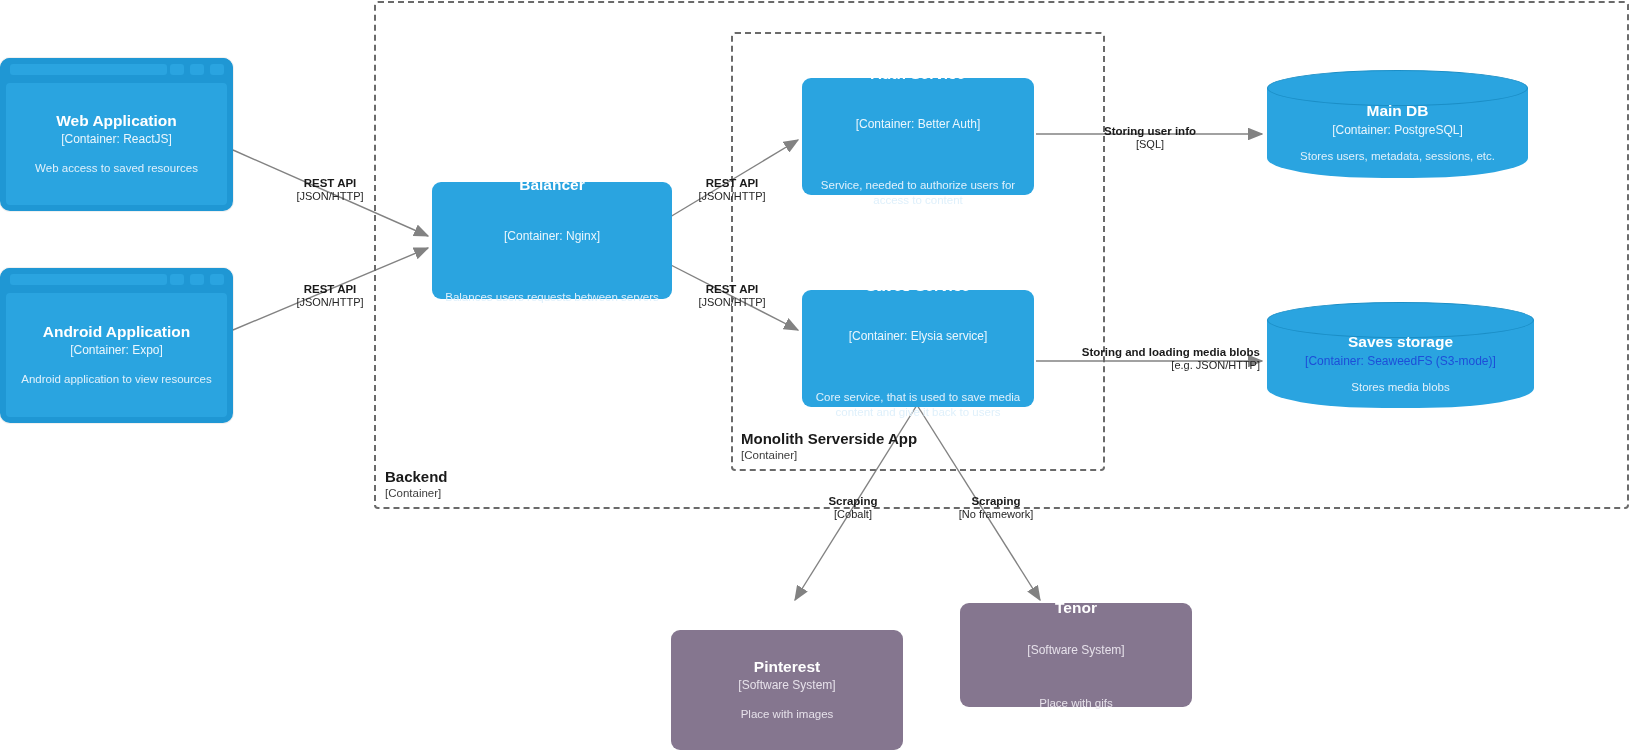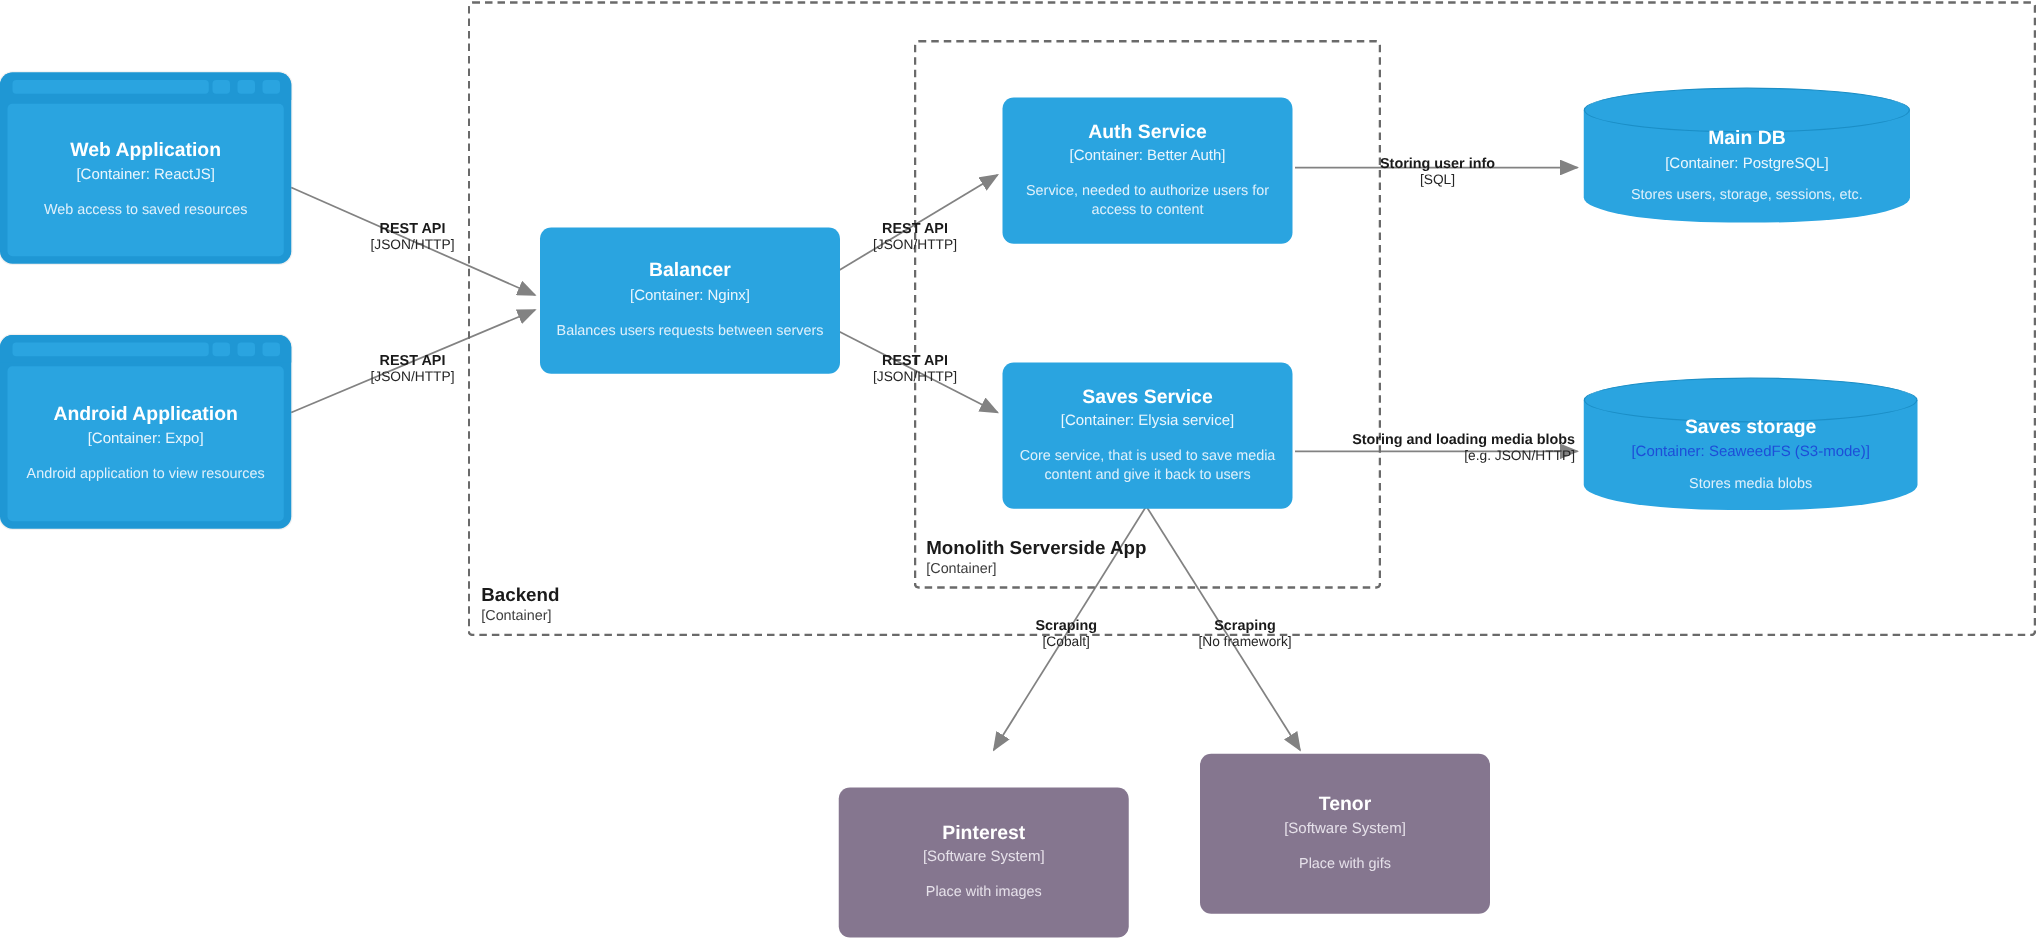--- a/index.html
+++ b/index.html
@@ -21,21 +21,21 @@
   
   .win{background:#1f97d4;border-radius:10px;box-shadow:0 0 0 1px rgba(0,0,0,.06);}
   .win .chrome{position:absolute;left:0;right:0;top:0;height:22px;border-radius:10px 10px 0 0;background:#1f97d4;}
   .win .bar{position:absolute;left:10px;top:6px;height:11px;width:calc(100% - 76px);
             background:#2aa4e0;border-radius:3px;}
   .win .dot{position:absolute;top:6px;height:11px;width:14px;background:#2aa4e0;border-radius:3px;}
   .win .inner{position:absolute;left:6px;right:6px;top:25px;bottom:6px;background:#2aa4e0;border-radius:4px;
               display:flex;flex-direction:column;align-items:center;justify-content:center;text-align:center;}
 
   
-  .box{background:#2aa4e0;border-radius:9px;}
+  .box{background:#2aa4e0;border-radius:9px;gap:32px;}
   .sys{background:#85768f;border-radius:9px;}
   .sys .tech,.sys .desc{color:#e6e1ea;}
 
   
   .cyl{position:absolute;}
   .cyl .body{position:absolute;left:0;right:0;top:18px;bottom:0;background:#2aa4e0;
              border-radius:0 0 116px 116px/0 0 20px 20px;}
   .cyl .top{position:absolute;left:0;top:0;width:100%;height:36px;background:#2aa4e0;
             border-radius:50%;border:1px solid #1b8ec6;box-sizing:border-box;}
   .cyl .text{position:absolute;left:0;right:0;top:0;bottom:0;display:flex;flex-direction:column;
@@ -122,41 +122,41 @@
     <div class="tech">[Container: Elysia service]</div>
     <div class="desc">Core service, that is used to save media content and give it back to users</div>
   </div>
 
   <div class="cyl" style="left:1267px;top:70px;width:233px;height:108px;padding-left:28px;">
     <div class="body"></div>
     <div class="top"></div>
     <div class="text">
       <div class="title" style="font-weight:bold;font-size:15.5px;">Main DB</div>
       <div class="tech" style="font-size:12px;margin-top:3px;color:#eaf6fd;">[Container: PostgreSQL]</div>
-      <div class="desc" style="font-size:11.5px;margin-top:13px;color:#dff0fb;">Stores users, storage, sessions, etc.</div>
+      <div class="desc" style="font-size:11.5px;margin-top:13px;color:#dff0fb;">Stores users, metadata, sessions, etc.</div>
     </div>
   </div>
 
   <div class="cyl" style="left:1267px;top:302px;width:233px;height:106px;padding-left:34px;">
     <div class="body"></div>
     <div class="top"></div>
     <div class="text">
       <div class="title" style="font-weight:bold;font-size:15.5px;">Saves storage</div>
       <div class="tech" style="font-size:12px;margin-top:3px;color:#1d4ed8;">[Container: SeaweedFS (S3-mode)]</div>
       <div class="desc" style="font-size:11.5px;margin-top:13px;color:#dff0fb;">Stores media blobs</div>
     </div>
   </div>
 
   <div class="node sys" style="left:671px;top:603px;width:232px;height:120px;margin-top:27px;">
     <div class="title">Pinterest</div>
     <div class="tech">[Software System]</div>
     <div class="desc">Place with images</div>
   </div>
 
-  <div class="node sys" style="left:960px;top:603px;width:232px;height:128px;">
+  <div class="node sys" style="left:960px;top:603px;width:232px;height:104px;gap:24px;">
     <div class="title">Tenor</div>
     <div class="tech">[Software System]</div>
     <div class="desc">Place with gifs</div>
   </div>
 
   <div class="elabel" style="left:270px;top:176px;width:120px;">
     <span>REST API</span>
     <span class="sub">[JSON/HTTP]</span>
   </div>
 

